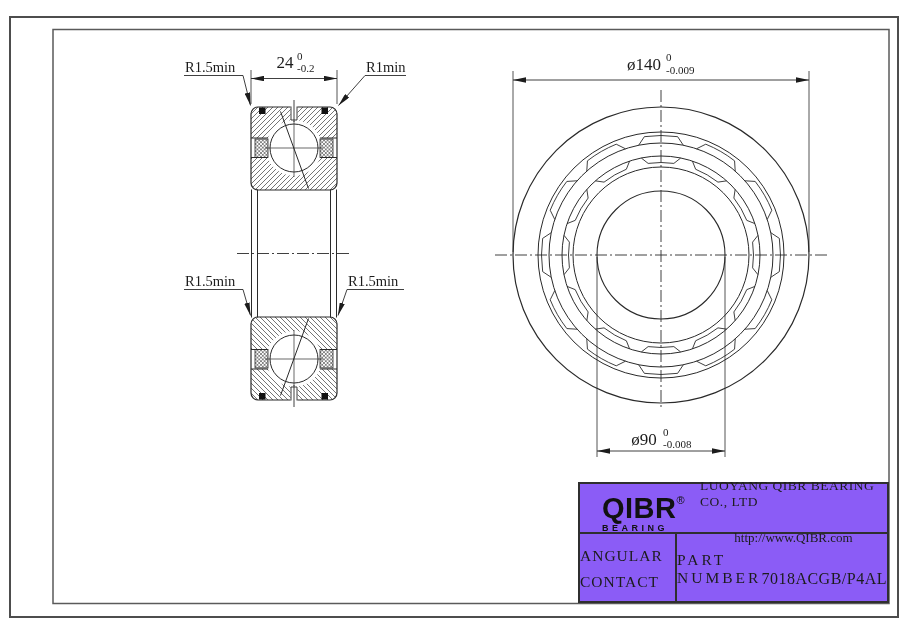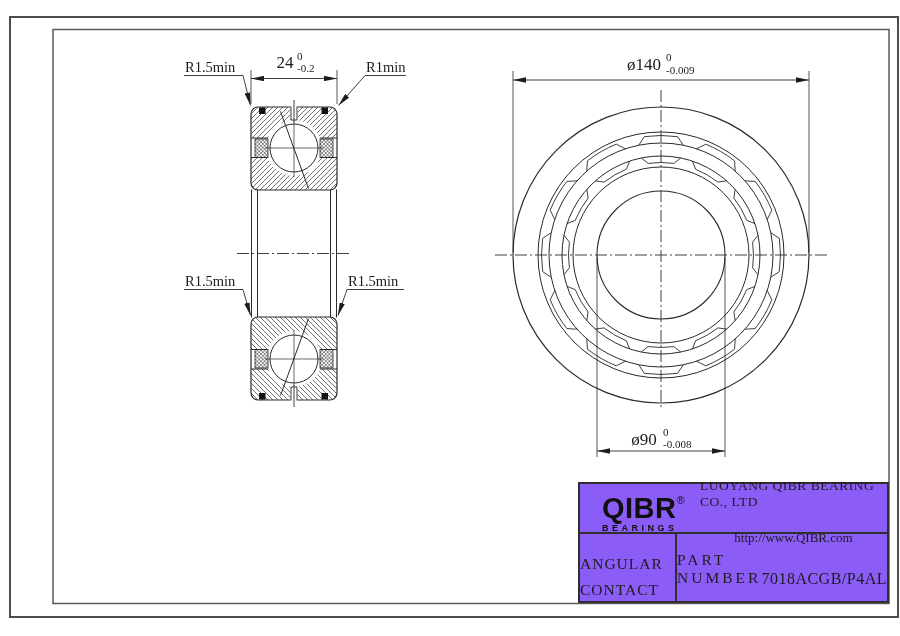--- a/index.html
+++ b/index.html
@@ -17,21 +17,21 @@
     font-size:29px;line-height:27px;letter-spacing:0.5px;color:#111;}
   .logo-reg{font-family:"Liberation Sans",sans-serif;font-weight:400;font-size:11px;vertical-align:14px;}
   .logo-sub{font-family:"Liberation Sans","DejaVu Sans",sans-serif;font-weight:700;
     font-size:9px;letter-spacing:3.5px;color:#111;margin-top:1px;}
   #tb-company{flex:1;display:flex;flex-direction:column;justify-content:center;align-items:center;
     padding-top:8px;}
   .company-line1{font-size:13.5px;letter-spacing:0.5px;}
   .company-line2{font-size:13px;margin-top:20px;}
   #tb-row2{display:flex;height:69px;box-sizing:border-box;}
   #tb-product{width:154px;border-right:2px solid #2f2f2f;box-sizing:border-box;
-    display:flex;flex-direction:column;justify-content:flex-end;align-items:center;}
+    display:flex;flex-direction:column;justify-content:center;align-items:center;}
   .product-line{font-size:15.5px;letter-spacing:1px;line-height:26px;}
   #tb-part{flex:1;display:flex;flex-direction:row;justify-content:center;align-items:center;}
   .part-label{font-size:15.5px;letter-spacing:3px;}
   .part-number{font-size:16px;letter-spacing:0.5px;margin-top:20px;}
 </style>
 </head>
 <body>
 
 <div id="page">
 
@@ -169,21 +169,21 @@
     <text x="644" y="445" text-anchor="middle" font-size="17" fill="#1c1c1c">ø90</text>
     <text x="663" y="435.5" font-size="11" fill="#1c1c1c">0</text>
     <text x="663" y="448" font-size="11" fill="#1c1c1c">-0.008</text>
   </g>
 </svg>
 
 <div id="title-block">
   <div id="tb-row1">
     <div id="tb-logo">
       <div class="logo-word"><span>QIBR</span><span class="logo-reg">®</span></div>
-      <div class="logo-sub">BEARINGS</div>
+      <div class="logo-sub">BEARING</div>
     </div>
     <div id="tb-company">
       <div class="company-line1">LUOYANG QIBR BEARING CO., LTD</div>
       <div class="company-line2">http://www.QIBR.com</div>
     </div>
   </div>
   <div id="tb-row2">
     <div id="tb-product">
       <div class="product-line">ANGULAR CONTACT</div>
     </div>

